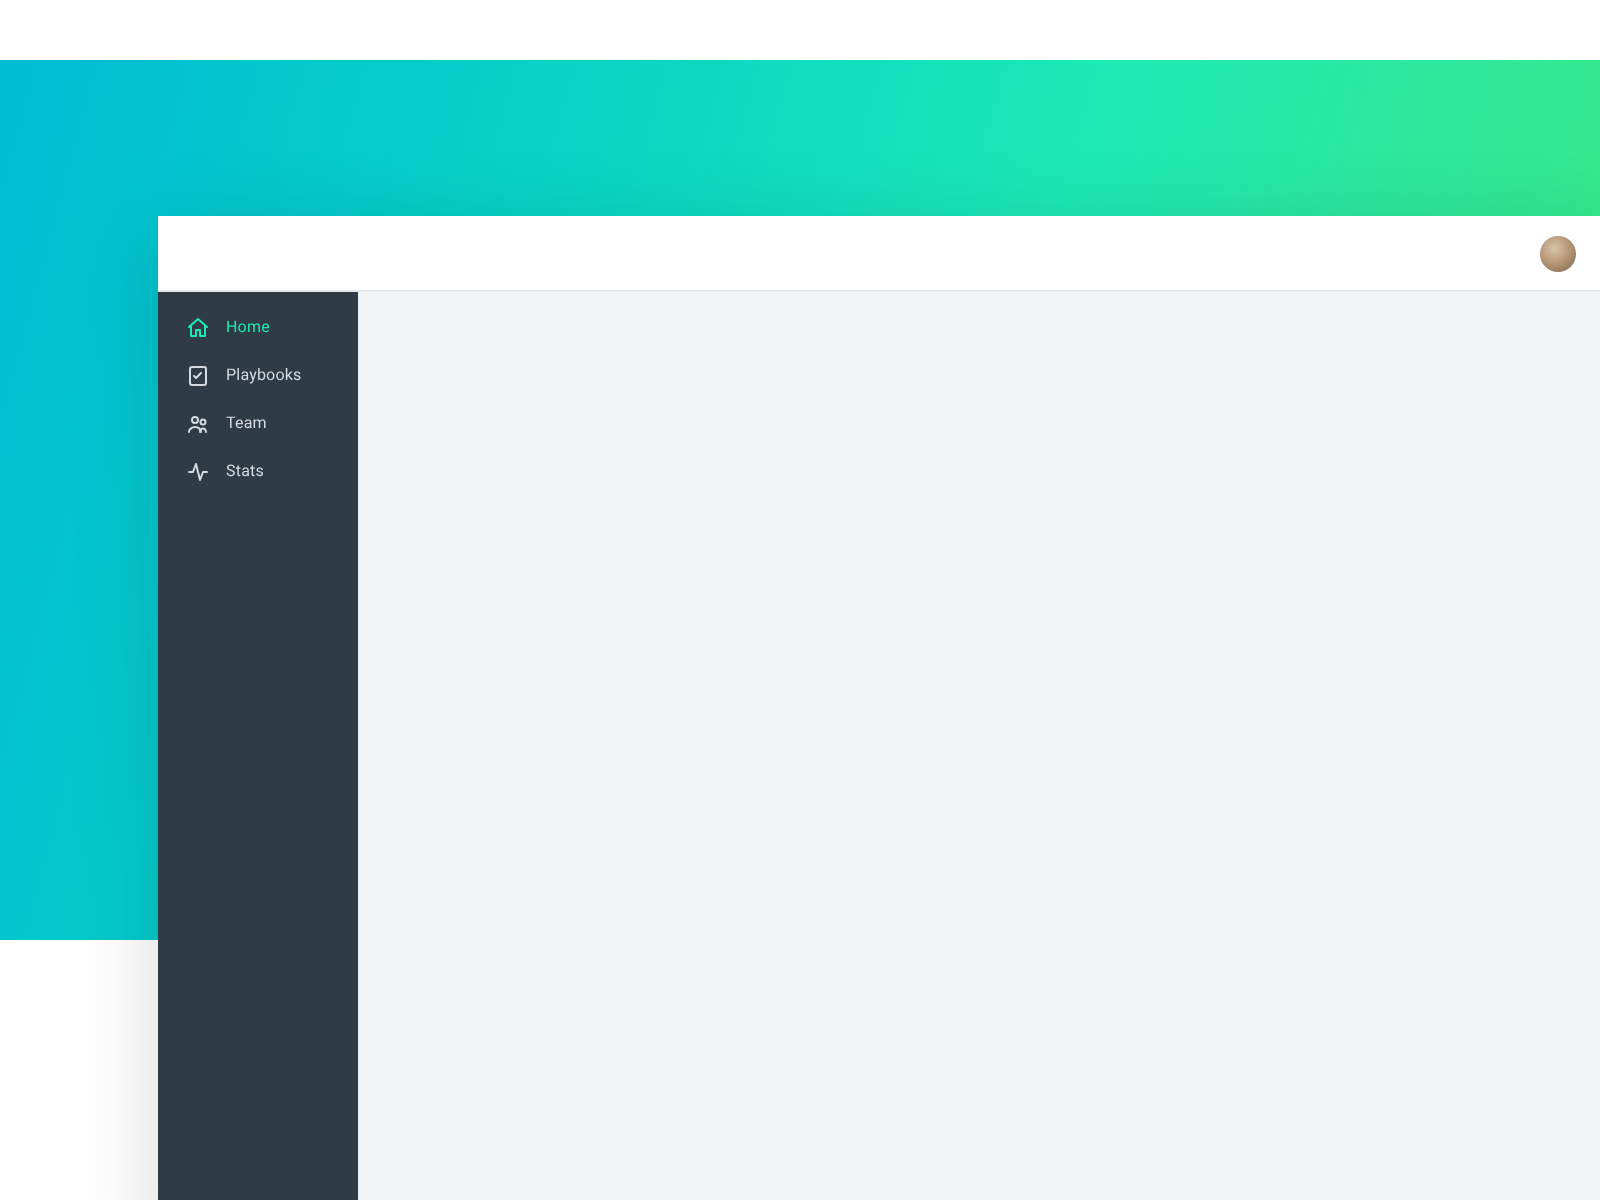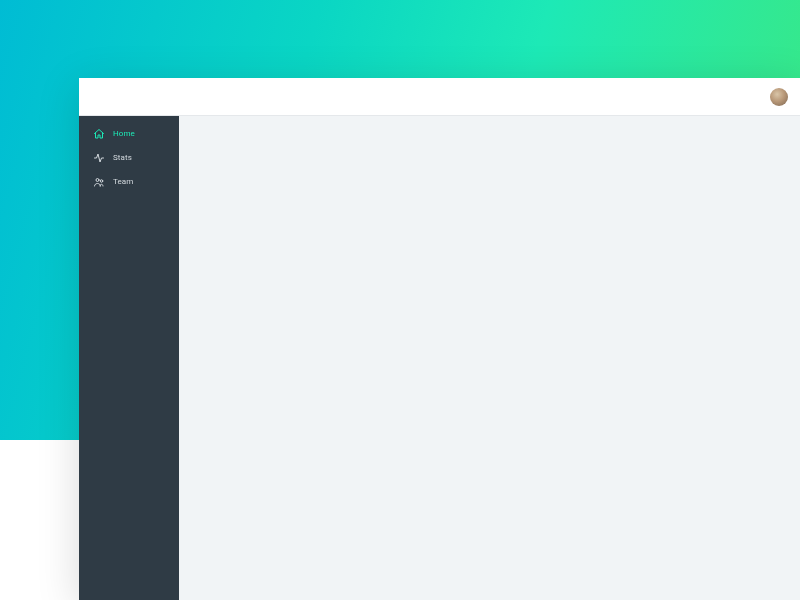--- a/index.html
+++ b/index.html
@@ -1,20 +1,21 @@
 <!DOCTYPE html>
 <html><head>
   <meta charset="utf-8">
   <style>
     * { margin: 0; padding: 0; box-sizing: border-box; }
     html, body { width: 800px; height: 600px; overflow: hidden; font-family: -apple-system, BlinkMacSystemFont, "Segoe UI", Roboto, sans-serif; }
     .backdrop {
       width: 800px; height: 440px;
       background: linear-gradient(105deg, #00bcd4 0%, #0ad6c4 35%, #1de9b6 60%, #3ee87e 100%);
       position: relative;
+      margin-top: 30px;
     }
     .app-window {
       position: absolute;
       left: 79px; top: 78px;
       width: 721px; height: 522px;
       background: #fff;
       box-shadow: 0 8px 40px rgba(0,0,0,0.15);
       display: flex;
       flex-direction: column;
     }
@@ -89,42 +90,51 @@
           <span class="ico">
             <svg viewBox="0 0 24 24" fill="none" stroke-width="2" stroke-linecap="round" stroke-linejoin="round">
                 <path d="M3 11l9-8 9 8"></path>
                 <path d="M5 10v10h5v-6h4v6h5V10"></path>
               </svg>
           </span>
           <span class="side-label">Home</span>
         </div>
 
 
-
-
         <div class="side-item">
           <span class="ico">
             <svg viewBox="0 0 24 24" fill="none" stroke-width="2" stroke-linecap="round" stroke-linejoin="round">
-                <path d="M3 12h4l3-8 4 16 3-8h4"></path>
+                <rect x="4" y="3" width="16" height="18" rx="2"></rect>
+                <path d="M8 12l2 2 5-5"></path>
               </svg>
           </span>
-          <span class="side-label">Stats</span>
+          <span class="side-label">Playbooks</span>
         </div>
+
 
         <div class="side-item">
           <span class="ico">
             <svg viewBox="0 0 24 24" fill="none" stroke-width="2" stroke-linecap="round" stroke-linejoin="round">
                 <circle cx="9" cy="8" r="3"></circle>
                 <circle cx="17" cy="10" r="2.5"></circle>
                 <path d="M3 20c0-3 3-5 6-5s6 2 6 5"></path>
                 <path d="M14 20c0-2 1.5-3.5 3-3.5s3 1.5 3 3.5"></path>
               </svg>
           </span>
           <span class="side-label">Team</span>
         </div>
 
+        <div class="side-item">
+          <span class="ico">
+            <svg viewBox="0 0 24 24" fill="none" stroke-width="2" stroke-linecap="round" stroke-linejoin="round">
+                <path d="M3 12h4l3-8 4 16 3-8h4"></path>
+              </svg>
+          </span>
+          <span class="side-label">Stats</span>
+        </div>
+
       </nav>
 
       <main class="content"></main>
     </div>
 
   </div>
 </div>
 
 </body></html>

